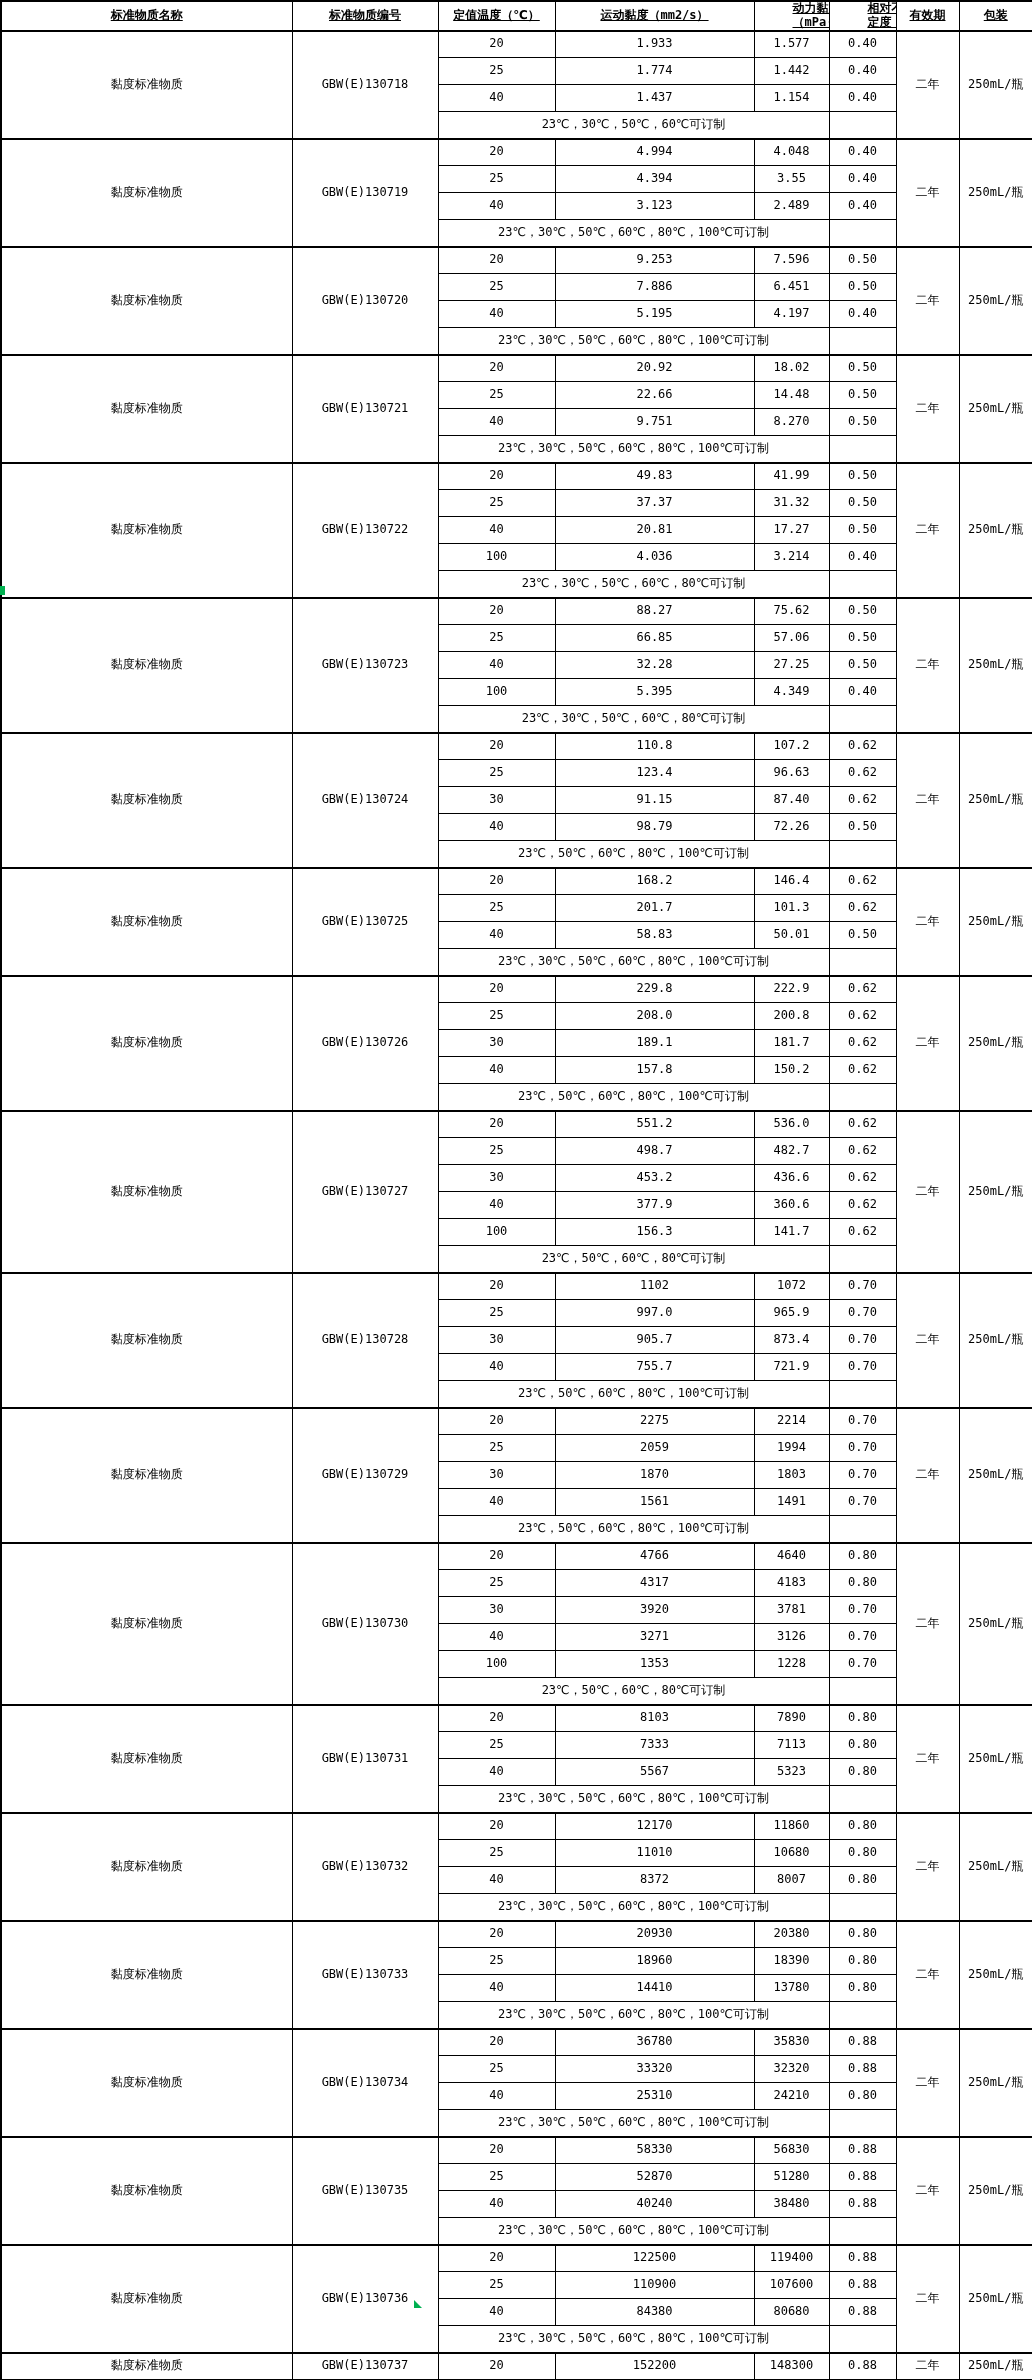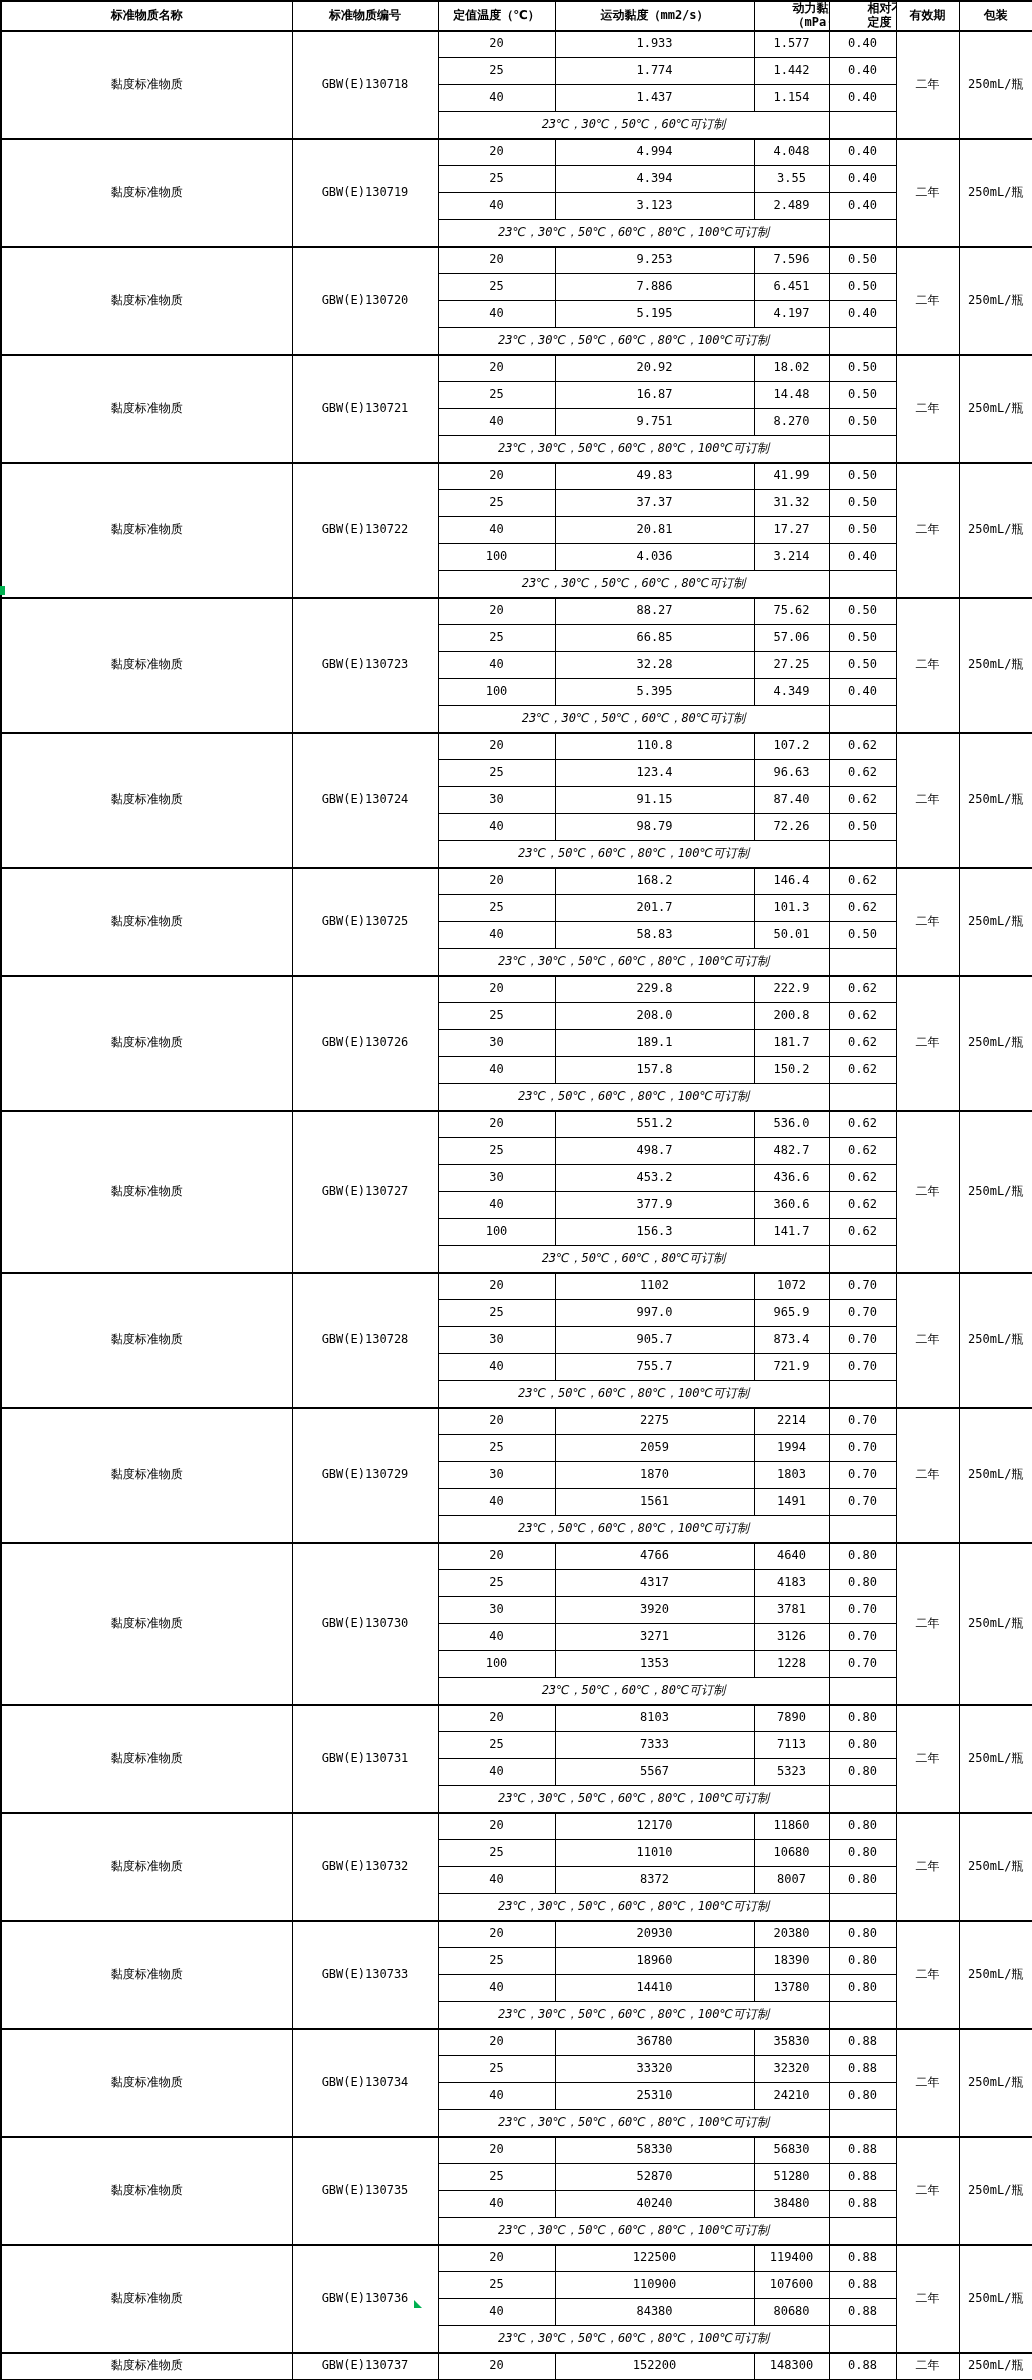--- a/index.html
+++ b/index.html
@@ -21,33 +21,33 @@
   table.std td, table.std th{
     border:1px solid #000;
     padding:0 2px;
     text-align:center;
     vertical-align:middle;
     font-size:12px;
     line-height:1.15;
     overflow:hidden;
     white-space:nowrap;
   }
-  thead tr{height:14px;}
+  thead tr{height:14px;text-decoration:underline;}
   tbody tr{height:27px;}
   thead th{
     font-weight:bold;
     font-size:13px;
     white-space:normal;
     border-bottom:2px solid #000;
   }
   th .sub{display:block;font-size:12px;padding-left:36px;}
   tr.group-top td{border-top:2px solid #000;}
   td.uncertainty-cell{text-align:left;padding-left:3px;}
   td.material-name-cell{white-space:normal;margin-left:48px;}
-  td.note-cell{white-space:nowrap;font-style:italic;}
+  td.note-cell{white-space:nowrap;}
   .green-mark-square{
     position:absolute;left:0;top:586px;width:5px;height:9px;
   }
   .green-mark-triangle{
     position:absolute;left:414px;top:2300px;width:0;height:0;
     border-top:8px solid transparent;
     border-bottom:0 solid transparent;
     border-left-width:8px;border-left-style:solid;
   }
 </style>
@@ -168,21 +168,21 @@
           <td rowspan="4" class="material-code-cell">GBW(E)130721</td>
           <td class="temp-cell">20</td>
           <td class="kinematic-cell">20.92</td>
           <td class="dynamic-cell">18.02</td>
           <td class="uncertainty-cell">0.50</td>
           <td rowspan="4" class="validity-cell">二年</td>
           <td rowspan="4" class="package-cell">250mL/瓶</td>
         </tr>
         <tr>
           <td class="temp-cell">25</td>
-          <td class="kinematic-cell">16.87</td>
+          <td class="kinematic-cell">22.66</td>
           <td class="dynamic-cell">14.48</td>
           <td class="uncertainty-cell">0.50</td>
         </tr>
         <tr>
           <td class="temp-cell">40</td>
           <td class="kinematic-cell">9.751</td>
           <td class="dynamic-cell">8.270</td>
           <td class="uncertainty-cell">0.50</td>
         </tr>
         <tr>

